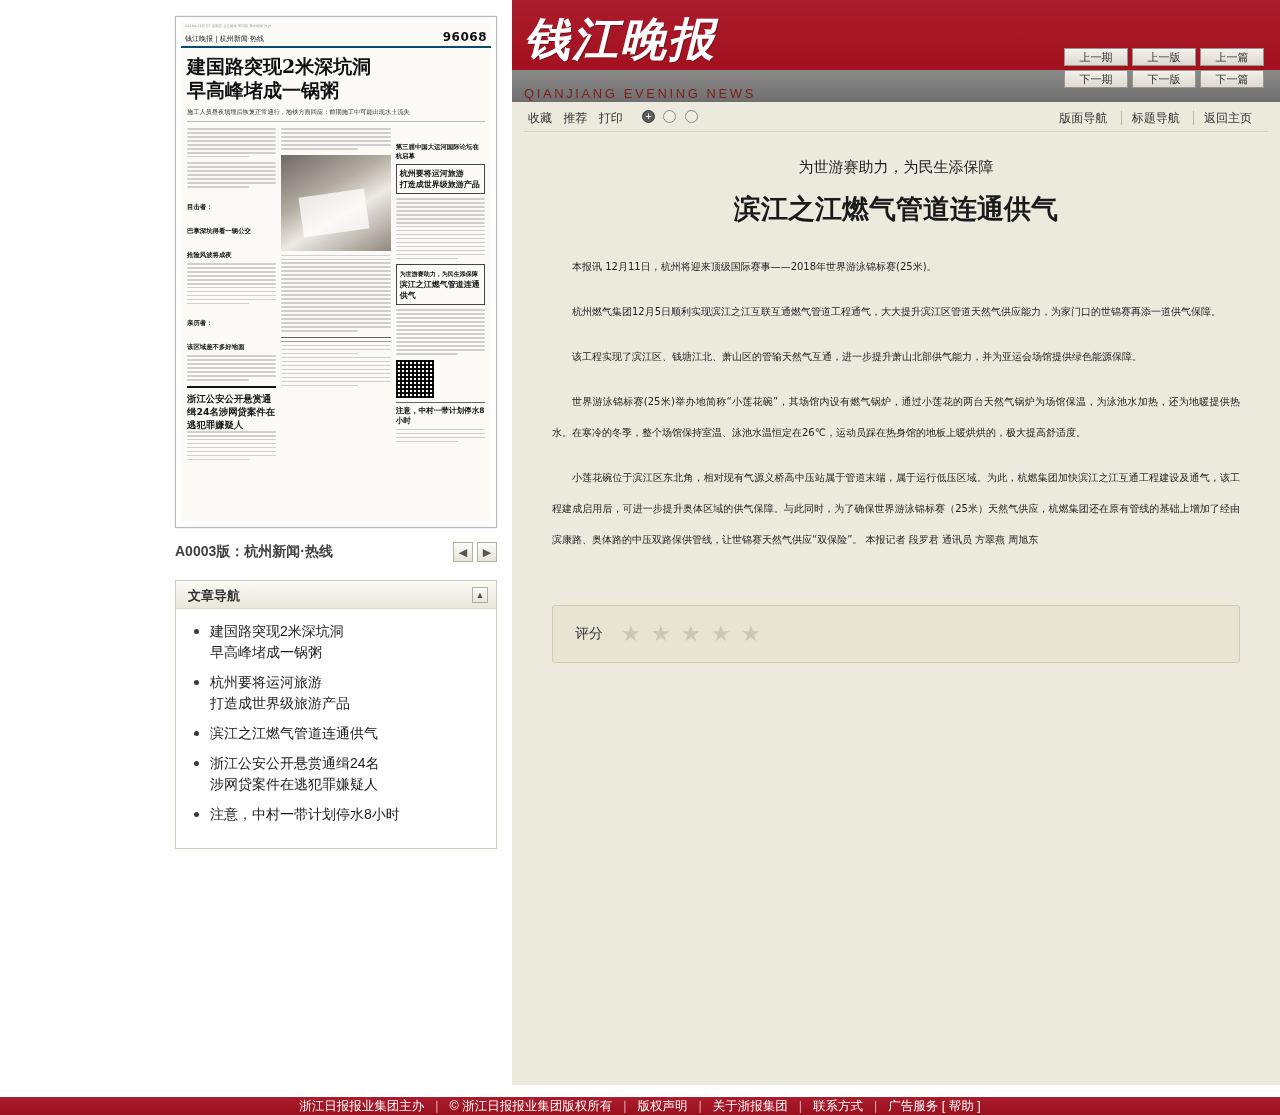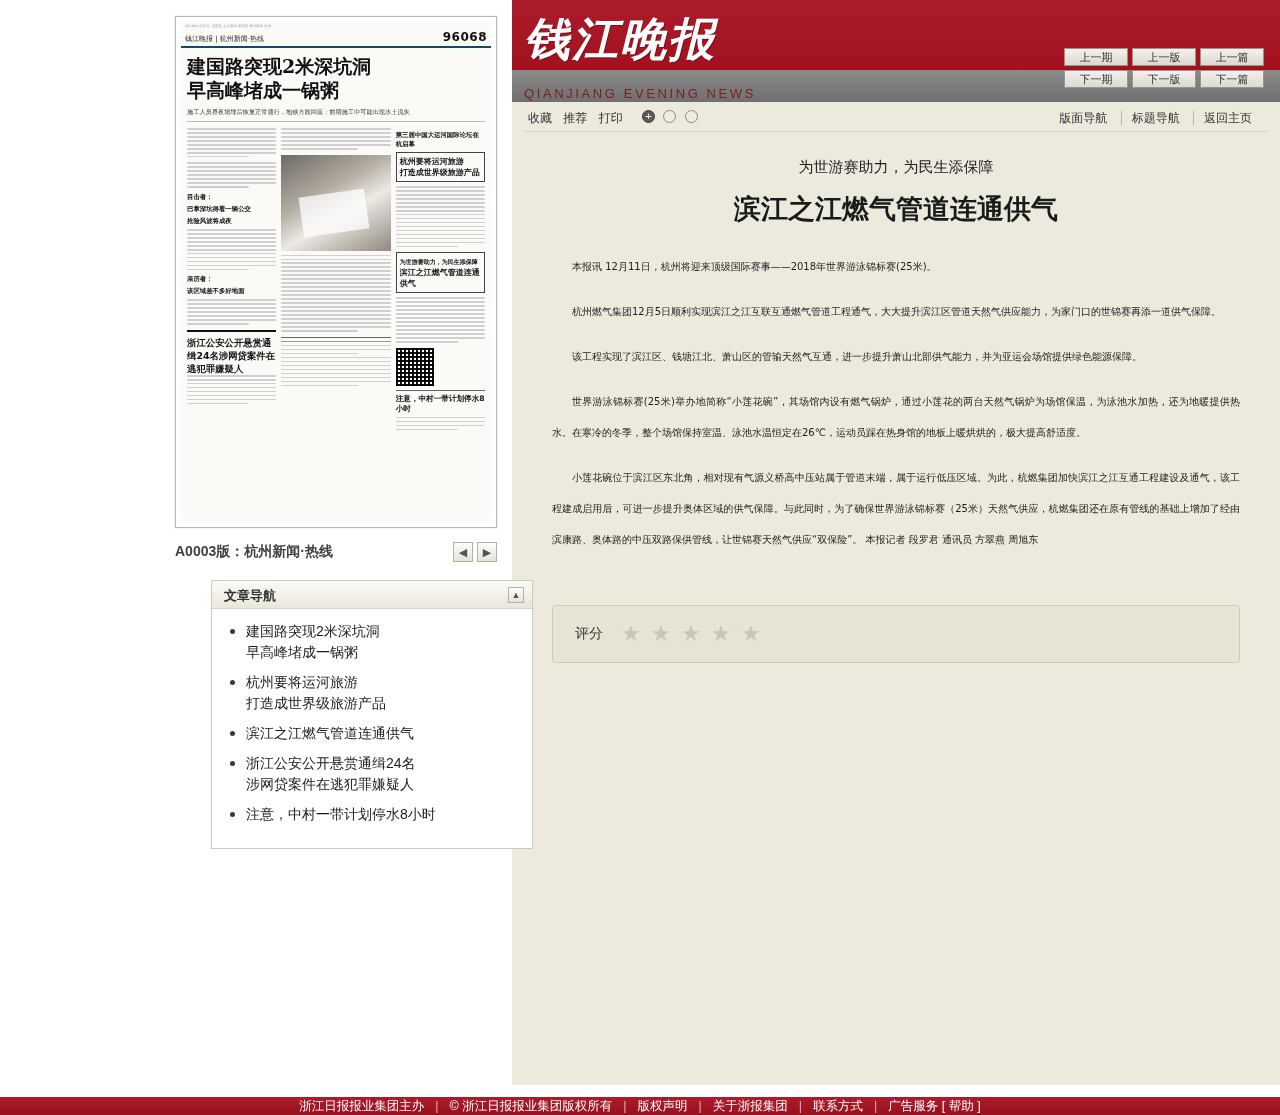--- a/index.html
+++ b/index.html
@@ -205,21 +205,21 @@
   .p-cols { display: flex; padding: 4px 6px; gap: 5px; }
   .p-col { width: 31%; }
   .p-col.wide { width: 38%; }
   .fakelines { margin-bottom: 5px; }
   .fl {
     height: 1.6px; background: #cfcfcf; margin-bottom: 2.4px; border-radius: 1px;
   }
   .fl.s { width: 70%; }
   .fl.d { background: #9a9a9a; }
   .p-sub {
-    font-size: 6.4px; font-weight: bold; color: #111; margin: 3px 0 3px 0; line-height: 9px;
+    font-size: 6.4px; font-weight: bold; color: #111; margin: 15px 0 3px 0; line-height: 9px;
   }
   .p-photo {
     width: 100%; height: 96px;
     background: linear-gradient(150deg,#6e6a64 0%,#b3aca2 38%,#edeae4 60%,#8f887e 100%);
     margin-bottom: 4px;
     position: relative;
     overflow:hidden;
   }
   .p-photo::after{
     content:""; position:absolute; left:18%; top:40%;
@@ -262,21 +262,20 @@
     font-size: 11px; color: #555;
     line-height: 18px; text-align: center;
     cursor: pointer;
   }
   
   .navbox {
     position: absolute; left: 175px; top: 478px;
     width: 322px;
     border: 1px solid #cfcbbc;
     background: #f7f6f1;
-    margin-left: 36px;
   }
   .navbox .hd {
     height: 28px;
     background: linear-gradient(to bottom,#fbfaf6,#e9e6da);
     border-bottom: 1px solid #d8d4c6;
     font-size: 13px; font-weight: bold; color: #333;
     padding: 6px 0 0 12px;
     position: relative;
   }
   .collapse {

